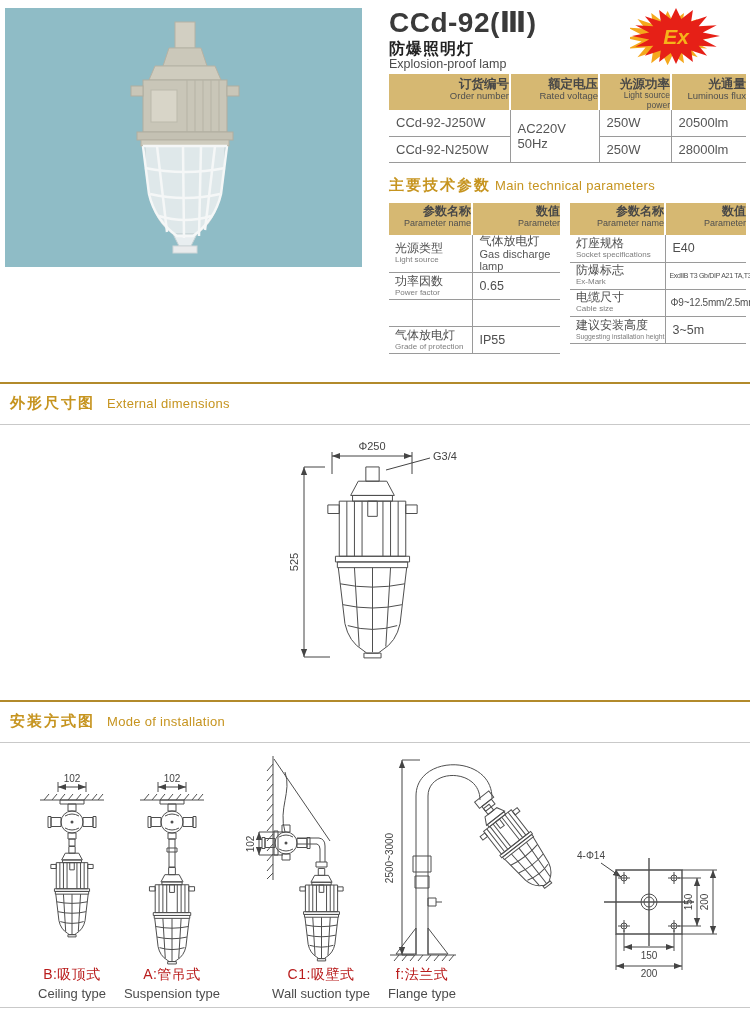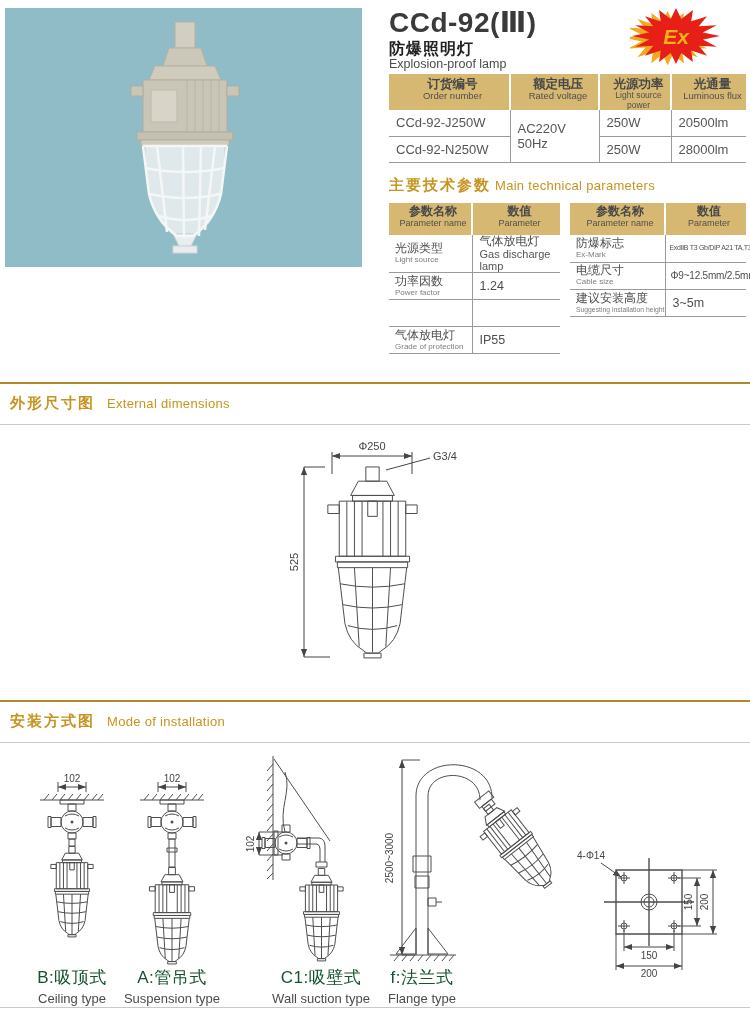--- a/index.html
+++ b/index.html
@@ -18,21 +18,21 @@
   .model { font-size:28px; font-weight:bold; color:#3a3a3a; letter-spacing:.5px; }
   .name-cn { font-size:16px; font-weight:bold; color:#222; letter-spacing:1px; }
   .name-en { font-size:12.5px; color:#4c4c4c; }
 
   
   .sec-title .cn { font-size:15px; font-weight:bold; color:#c6941f; letter-spacing:2px; }
   .sec-title .en { font-size:13px; color:#c6941f; margin-left:12px; letter-spacing:.3px; }
 
   
   table { border-collapse:collapse; table-layout:fixed; }
-  th { background:#d6b872; text-align:center; vertical-align:top; border-right:2px solid #fff; }
+  th { background:#d6b872; text-align:right; vertical-align:top; border-right:2px solid #fff; }
   th:last-child { border-right:none; }
   .hcn { font-size:12.5px; font-weight:bold; color:#474747; line-height:1.15; }
   .hen { font-size:9.5px; font-weight:normal; color:#4f4f4f; line-height:1.1; }
   .hen.sm { font-size:8.5px; }
 
   .otable th { height:31px; padding:3px 0 0 7px; }
   .otable td { height:26px; font-size:13px; color:#555; padding-left:7px;
                border-bottom:1px solid #9a9a9a; border-left:1px solid #9a9a9a; }
   .otable td:first-child { border-left:none; }
 
@@ -48,21 +48,21 @@
   .pv .v2 { font-size:12px; line-height:1.1; }
   .pv .v2e { font-size:11px; line-height:1.1; color:#555; }
   td.pv.tiny { font-size:7px; letter-spacing:-0.3px; white-space:nowrap; padding-left:4px; }
   td.pv.mid { font-size:10px; letter-spacing:-0.2px; white-space:nowrap; padding-left:5px; }
 
   
   svg text.dimt { font-size:10px; fill:#444; }
   svg text.dimt2 { font-size:11px; fill:#444; }
   .la, #lampSym *, #jboxSym * { vector-effect:non-scaling-stroke; }
   .dlabel { text-align:center; }
-  .dlabel .cn { font-size:17px; color:#14532d; letter-spacing:.5px; }
+  .dlabel .cn { font-size:14px; color:#b91c1c; letter-spacing:.5px; }
   .dlabel .en { font-size:13px; color:#4c4c4c; margin-top:2px; }
 </style>
 </head>
 <body>
 
 <div class="page">
 
   <svg width="0" height="0" style="position:absolute">
     <defs>
       <marker id="arr" viewBox="0 0 10 10" refX="9" refY="5" markerWidth="9" markerHeight="9" orient="auto-start-reverse">
@@ -206,21 +206,21 @@
         <td class="pv">
           <div class="v2">气体放电灯</div>
           <div class="v2e">Gas discharge lamp</div>
         </td>
       </tr>
       <tr>
         <td class="pn">
           <div class="cn">功率因数</div>
           <div class="en">Power factor</div>
         </td>
-        <td class="pv">1.24</td>
+        <td class="pv">0.65</td>
       </tr>
       <tr>
         <td class="pn"></td>
         <td class="pv"></td>
       </tr>
       <tr>
         <td class="pn">
           <div class="cn">气体放电灯</div>
           <div class="en">Grade of protection</div>
         </td>
@@ -240,20 +240,27 @@
           <div class="hcn">参数名称</div>
           <div class="hen">Parameter name</div>
         </th>
         <th>
           <div class="hcn">数值</div>
           <div class="hen">Parameter</div>
         </th>
       </tr>
     </thead>
     <tbody>
+      <tr>
+        <td class="pn">
+          <div class="cn">灯座规格</div>
+          <div class="en">Socket specifications</div>
+        </td>
+        <td class="pv">E40</td>
+      </tr>
       <tr>
         <td class="pn">
           <div class="cn">防爆标志</div>
           <div class="en">Ex-Mark</div>
         </td>
         <td class="pv tiny">ExdⅡB T3 Gb/DIP A21 TA,T3</td>
       </tr>
       <tr>
         <td class="pn">
           <div class="cn">电缆尺寸</div>

